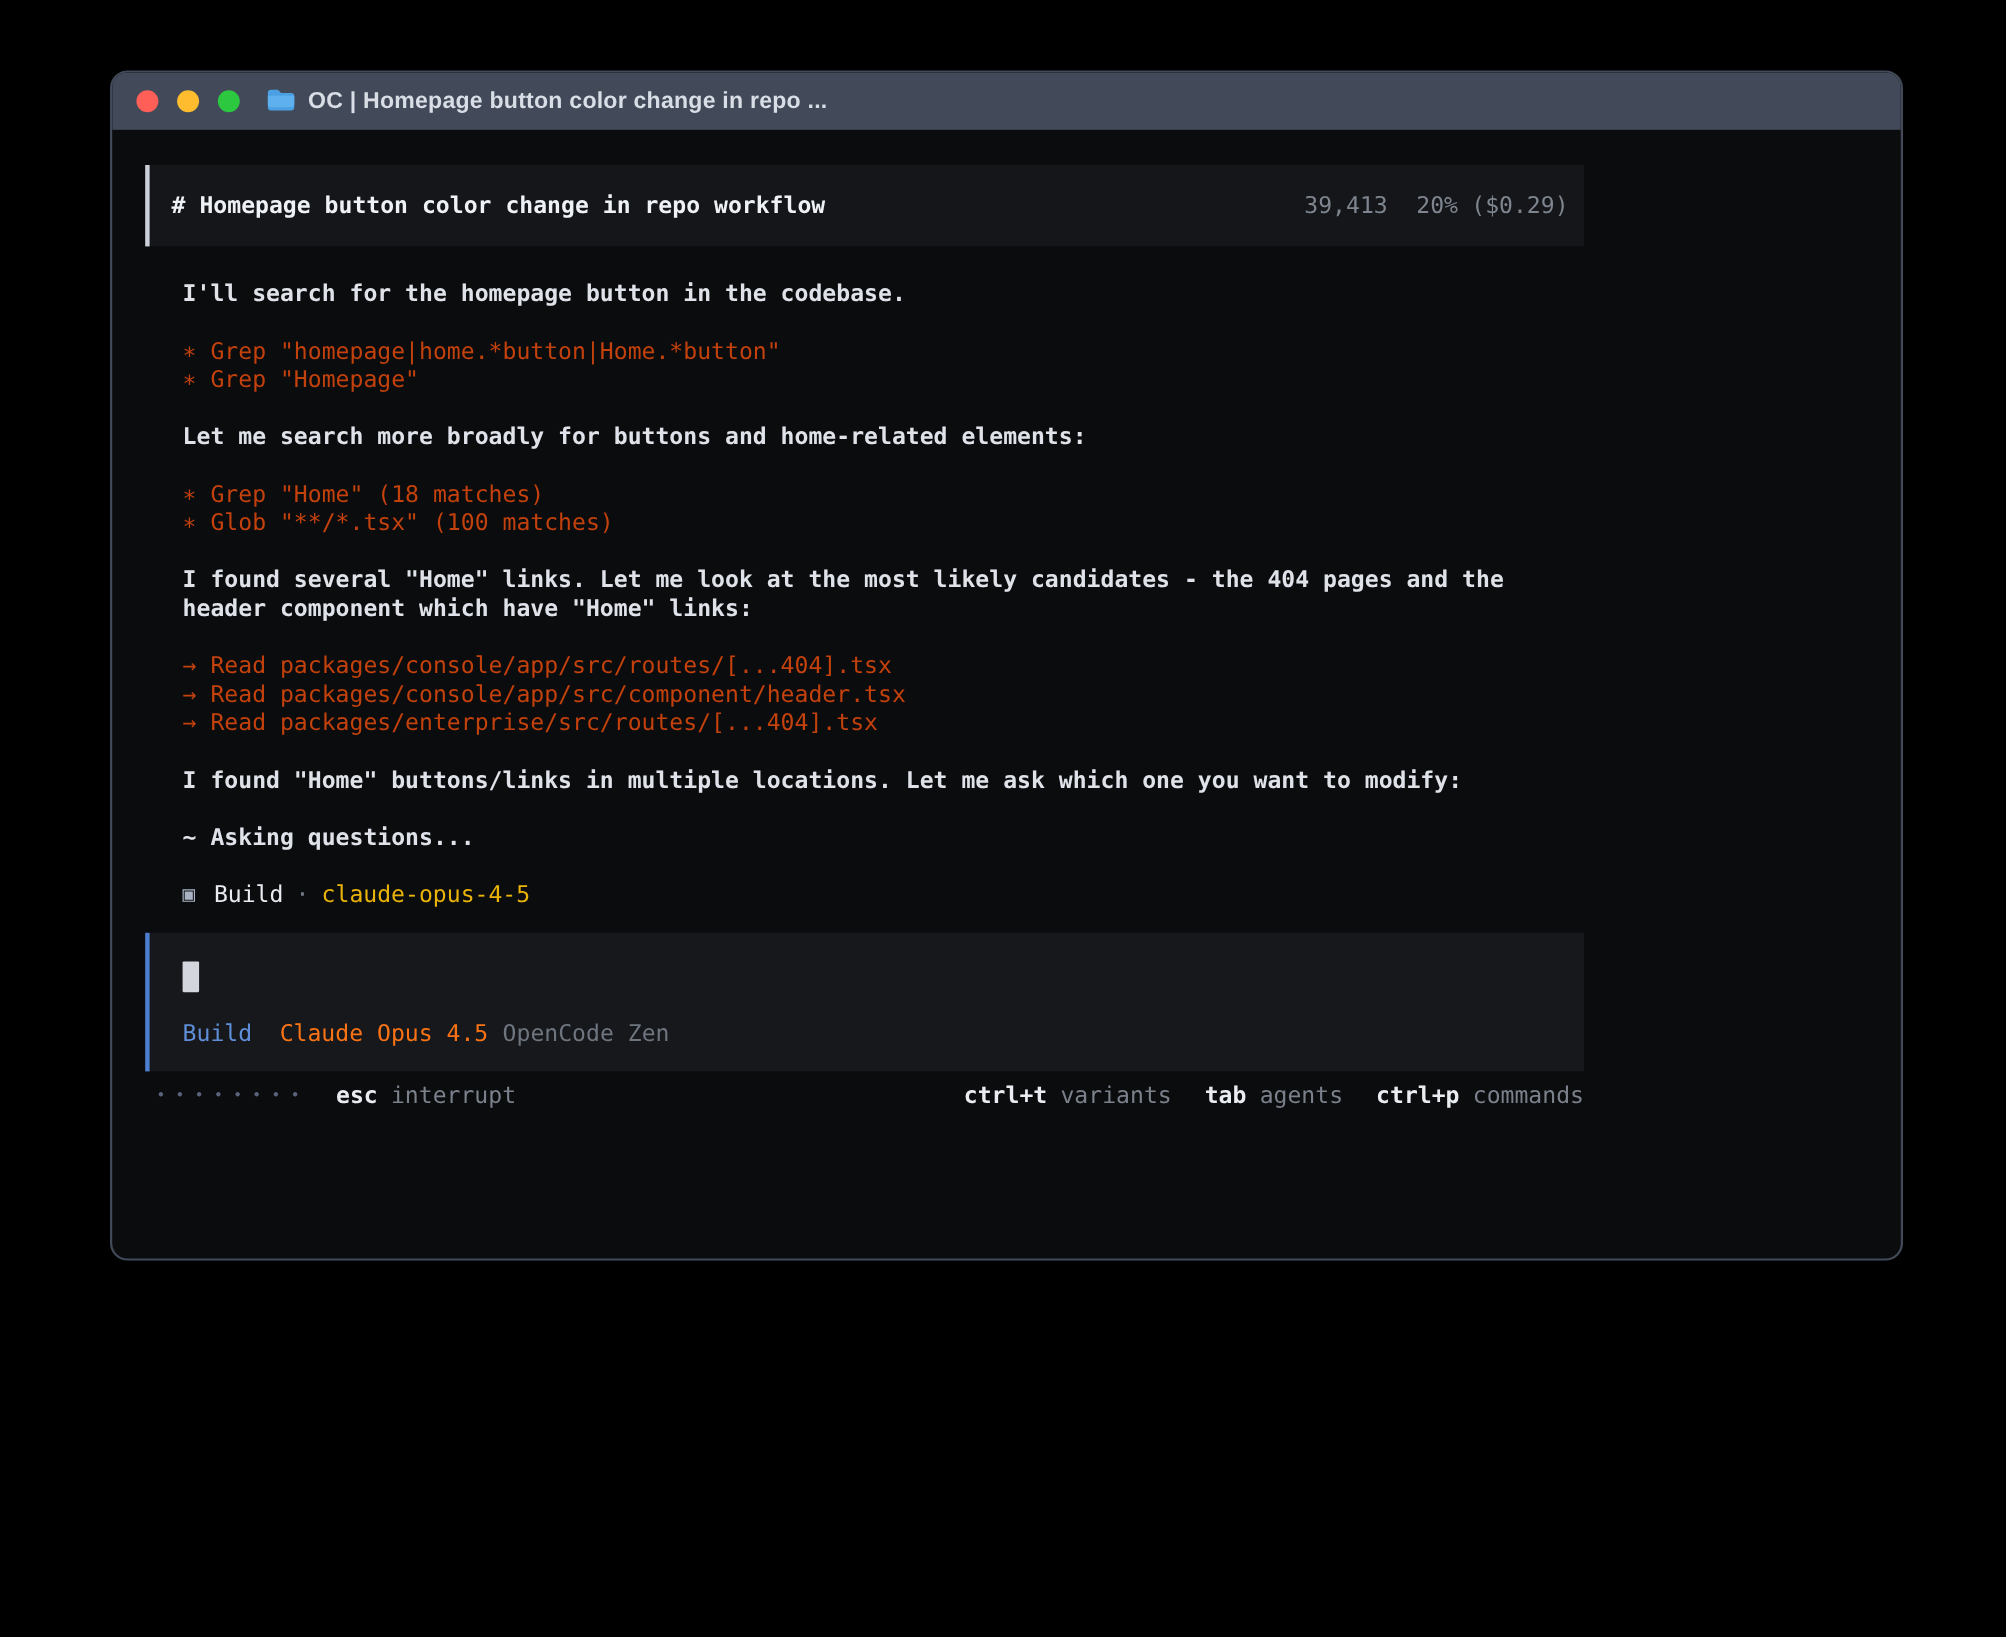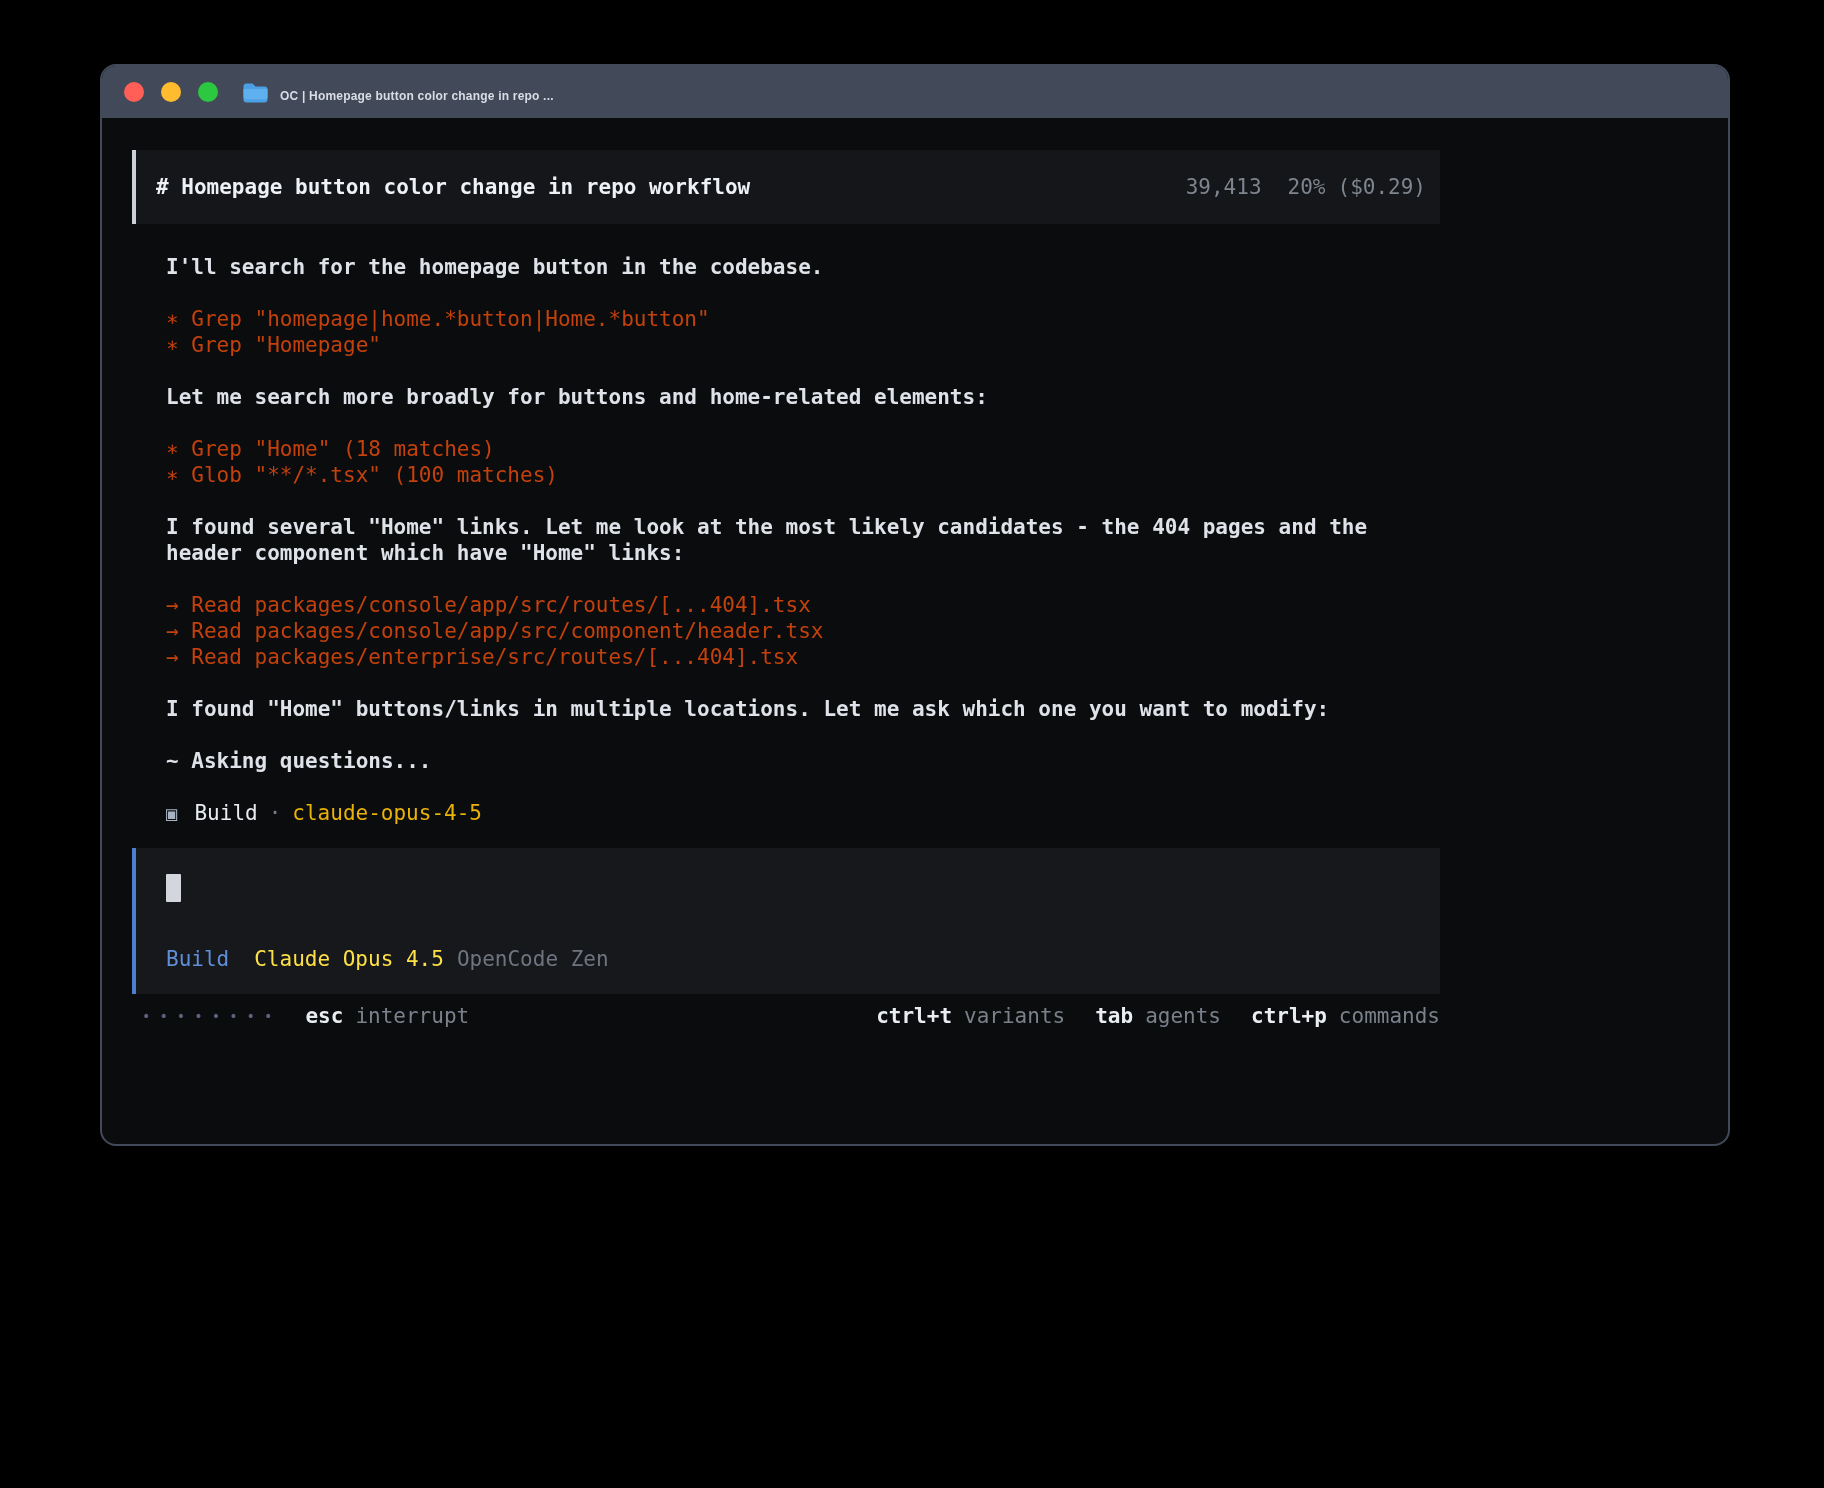--- a/index.html
+++ b/index.html
@@ -26,23 +26,23 @@
     display: flex; align-items: center;
     padding: 0 22px;
   }
   .traffic { display: flex; align-items: center; gap: 17px; }
   .light { width: 20px; height: 20px; border-radius: 50%; }
   .light.red    { background: #ff5f57; }
   .light.yellow { background: #febc2e; }
   .light.green  { background: #2bc840; }
   .win-title {
     margin-left: 24px;
-    display: flex; align-items: flex-end; gap: 11px;
+    display: flex; align-items: flex-start; gap: 11px;
     font-family: "Liberation Sans", sans-serif;
-    font-weight: 700; font-size: 12px; color: #d9dde5;
+    font-weight: 700; font-size: 21px; color: #d9dde5;
     letter-spacing: 0.2px;
     white-space: pre;
   }
 
   .content {
     margin: 32px 0 0 30px;
     width: 1308px;
     font-size: 21px; line-height: 26px;
     color: #dfe3e9;
   }
@@ -81,21 +81,21 @@
 
   .inputbox {
     margin-top: 22px;
     background: #16181b;
     border-left: 4px solid #4d7fd0;
     padding: 26px 30px 22px 30px;
   }
   .cursor { width: 15px; height: 28px; background: #d3d7dd; border-radius: 1px; }
   .model-line { margin-top: 24px; display: flex; align-items: baseline; white-space: pre; }
   .model-agent { color: #5f8fd9; }
-  .model-name { color: #fde047; margin-left: 25px; margin-top: 20px; }
+  .model-name { color: #f97316; margin-left: 25px; }
   .model-provider { color: #6e757f; margin-left: 13px; }
 
   .statusbar {
     margin-top: 9px;
     display: flex; align-items: center; justify-content: space-between;
     padding-left: 10px;
     font-size: 21px; line-height: 26px;
   }
   .sb-left { display: flex; align-items: center; gap: 24px; }
   .dots { color: #59647c; font-size: 14px; letter-spacing: 9px; line-height: 26px; }

